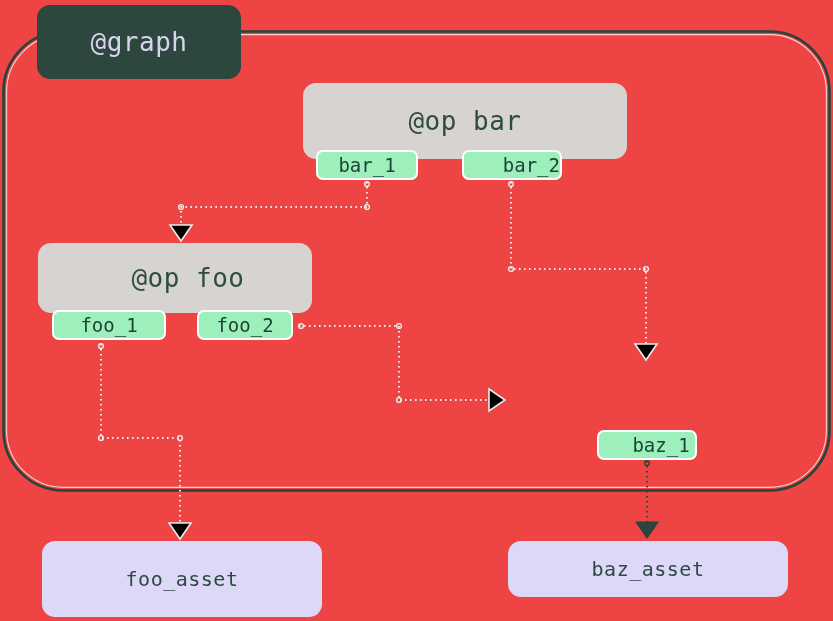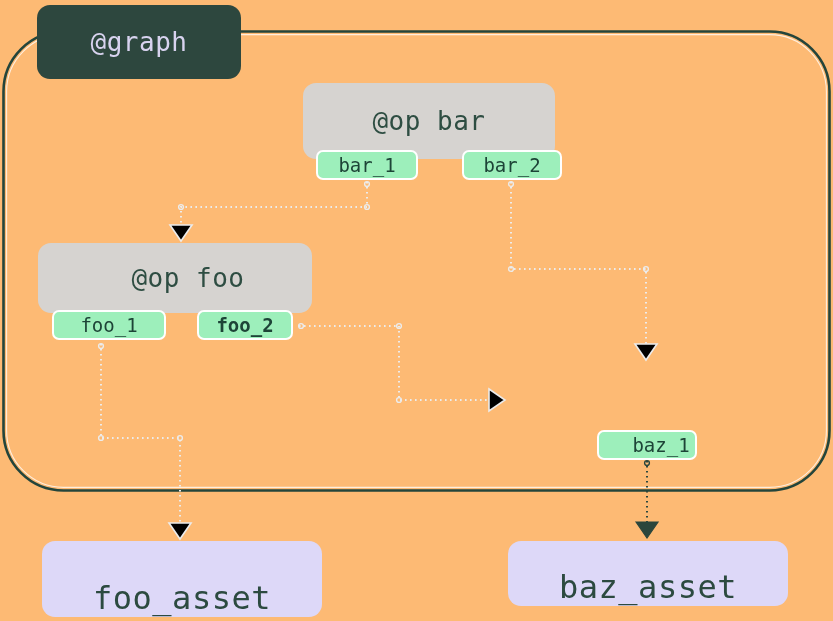--- a/index.html
+++ b/index.html
@@ -1,19 +1,19 @@
 <!DOCTYPE html>
 <html><head>
 <meta charset="utf-8">
 <style>
   html,body{margin:0;padding:0;background:#000;}
   .stage{
     position:relative;
     width:833px;height:621px;
-    background:#fdba74;
+    background:#ef4444;
     font-family:"DejaVu Sans Mono", monospace;
     overflow:hidden;
   }
   .stage svg{position:absolute;left:0;top:0;}
   .node{
     position:absolute;
     display:flex;align-items:center;justify-content:center;
     box-sizing:border-box;
     border-radius:13px;
     white-space:nowrap;
@@ -26,23 +26,22 @@
   }
   .op-node{
     background:#d6d3d0;
     color:#2e4d42;
     font-size:26px;
     letter-spacing:.5px;
   }
   .asset-node{
     background:#ddd8f8;
     color:#2c4a40;
-    font-size:32px;
+    font-size:20px;
     letter-spacing:.5px;
-    align-items:flex-end;
   }
   .out-tag{
     position:absolute;
     display:flex;align-items:center;justify-content:center;
     box-sizing:border-box;
     background:#9defbb;
     border:2px solid #ffffff;
     border-radius:7px;
     color:#1d4437;
     font-size:19px;
@@ -103,44 +102,44 @@
       <path class="edge edge-dark" d="M647 461 L647 522"></path>
       <path class="arrow-filled" d="M636 522 L647 538 L658 522 Z"></path>
       <circle class="bendpt edge-dark" cx="647" cy="463" r="2.4"></circle>
     </g>
   </svg>
 
   <div class="node graph-label" style="left:37px;top:5px;width:204px;height:74px;">
     <span>@graph</span>
   </div>
 
-  <div class="node op-node" style="left:303px;top:83px;width:252px;height:76px;">
+  <div class="node op-node" style="left:303px;top:83px;width:324px;height:76px;">
     <span>@op bar</span>
   </div>
   <div class="out-tag" style="left:316px;top:150px;width:102px;height:30px;">
     <span>bar_1</span>
   </div>
-  <div class="out-tag" style="left:462px;top:150px;width:100px;height:30px;">
+  <div class="out-tag" style="left:462px;top:150px;width:100px;height:30px;justify-content:flex-end;">
     <span>bar_2</span>
   </div>
 
   <div class="node op-node" style="left:38px;top:243px;width:274px;height:70px;padding-left:26px;">
     <span>@op foo</span>
   </div>
   <div class="out-tag" style="left:52px;top:310px;width:114px;height:30px;">
     <span>foo_1</span>
   </div>
-  <div class="out-tag" style="left:197px;top:310px;width:96px;height:30px;font-weight:bold;">
+  <div class="out-tag" style="left:197px;top:310px;width:96px;height:30px;">
     <span>foo_2</span>
   </div>
 
   <div class="out-tag" style="left:597px;top:430px;width:100px;height:30px;padding-left:28px;">
     <span>baz_1</span>
   </div>
 
   <div class="node asset-node" style="left:42px;top:541px;width:280px;height:76px;">
     <span>foo_asset</span>
   </div>
-  <div class="node asset-node" style="left:508px;top:541px;width:280px;height:65px;">
+  <div class="node asset-node" style="left:508px;top:541px;width:280px;height:56px;">
     <span>baz_asset</span>
   </div>
 
 </div>
 
 </body></html>

